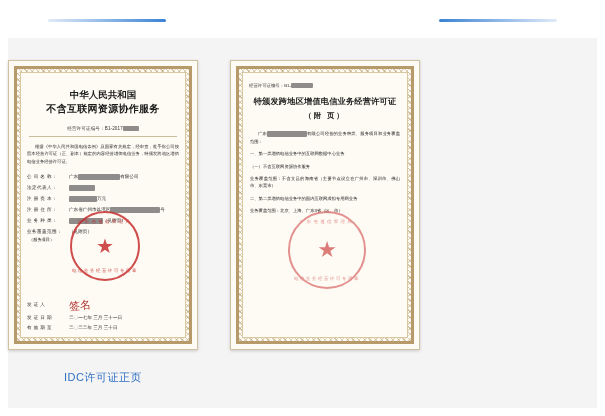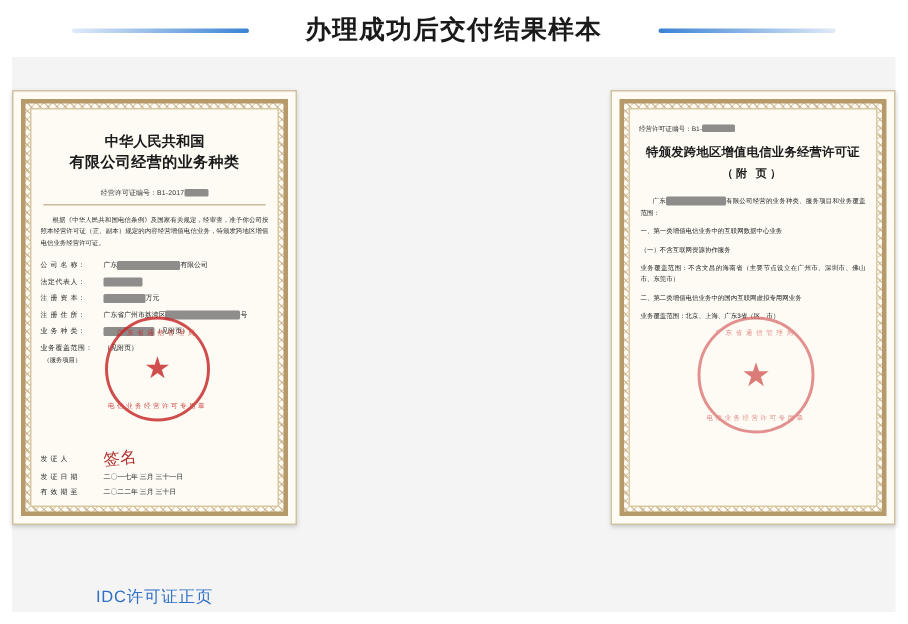--- a/index.html
+++ b/index.html
@@ -57,22 +57,22 @@
     background: linear-gradient(270deg, rgba(47,120,212,0.15) 0%, #3a82d4 100%);
   }
 
   
   .body-panel {
     position: relative;
     margin: 0 8px;
     height: 370px;
     background: #f4f4f4;
     display: flex;
-    justify-content: space-between;
-    gap: 18px;
+    justify-content: flex-start;
+    gap: 32px;
     padding-top: 22px;
     box-sizing: border-box;
   }
 
   .cert-block {
     display: flex;
     flex-direction: column;
     align-items: center;
   }
 
@@ -306,51 +306,50 @@
     border-radius: 50%;
     border: 2.4px solid #d24b4b;
     position: relative;
     opacity: 0.6;
   }
   .apx-seal .seal-star { font-size: 22px; }
   .apx-seal .seal-text-top, .apx-seal .seal-text-bottom { color: #d24b4b; }
 
   
   .caption {
-    margin-top: 40px;
+    margin-top: 20px;
     text-align: center;
     font-size: 11px;
     color: #2f6fc4;
     letter-spacing: 0.5px;
   }
 </style>
 </head>
 <body>
 
 <div class="page">
 
   <div class="header">
     <div class="header-line left"></div>
     <div class="header-line right"></div>
-    <div class="header-title">办理成功后交付结果样本</div>
   </div>
 
   <div class="body-panel">
 
     <div class="cert-block">
       <div class="cert">
         <div class="cert-guilloche"></div>
         <div class="cert-inner-border"></div>
         <div class="cert-inner-border2"></div>
 
         <div class="cert-content">
 
           <div class="cert-title">
             <div>中华人民共和国</div>
-            <div class="l2">有限公司经营的业务种类</div>
+            <div class="l2">不含互联网资源协作服务</div>
           </div>
 
           <div class="cert-no mixed">
             <span>经营许可证编号：B1-2017</span><span class="mask" style="width:16px;height:5px;">███</span>
           </div>
           <div class="cert-divider"></div>
 
           <div class="cert-para">根据《中华人民共和国电信条例》及国家有关规定，经审查，准予你公司按照本经营许可证（正、副本）规定的内容经营增值电信业务，特颁发跨地区增值电信业务经营许可证。</div>
 
           <div class="field-list">

